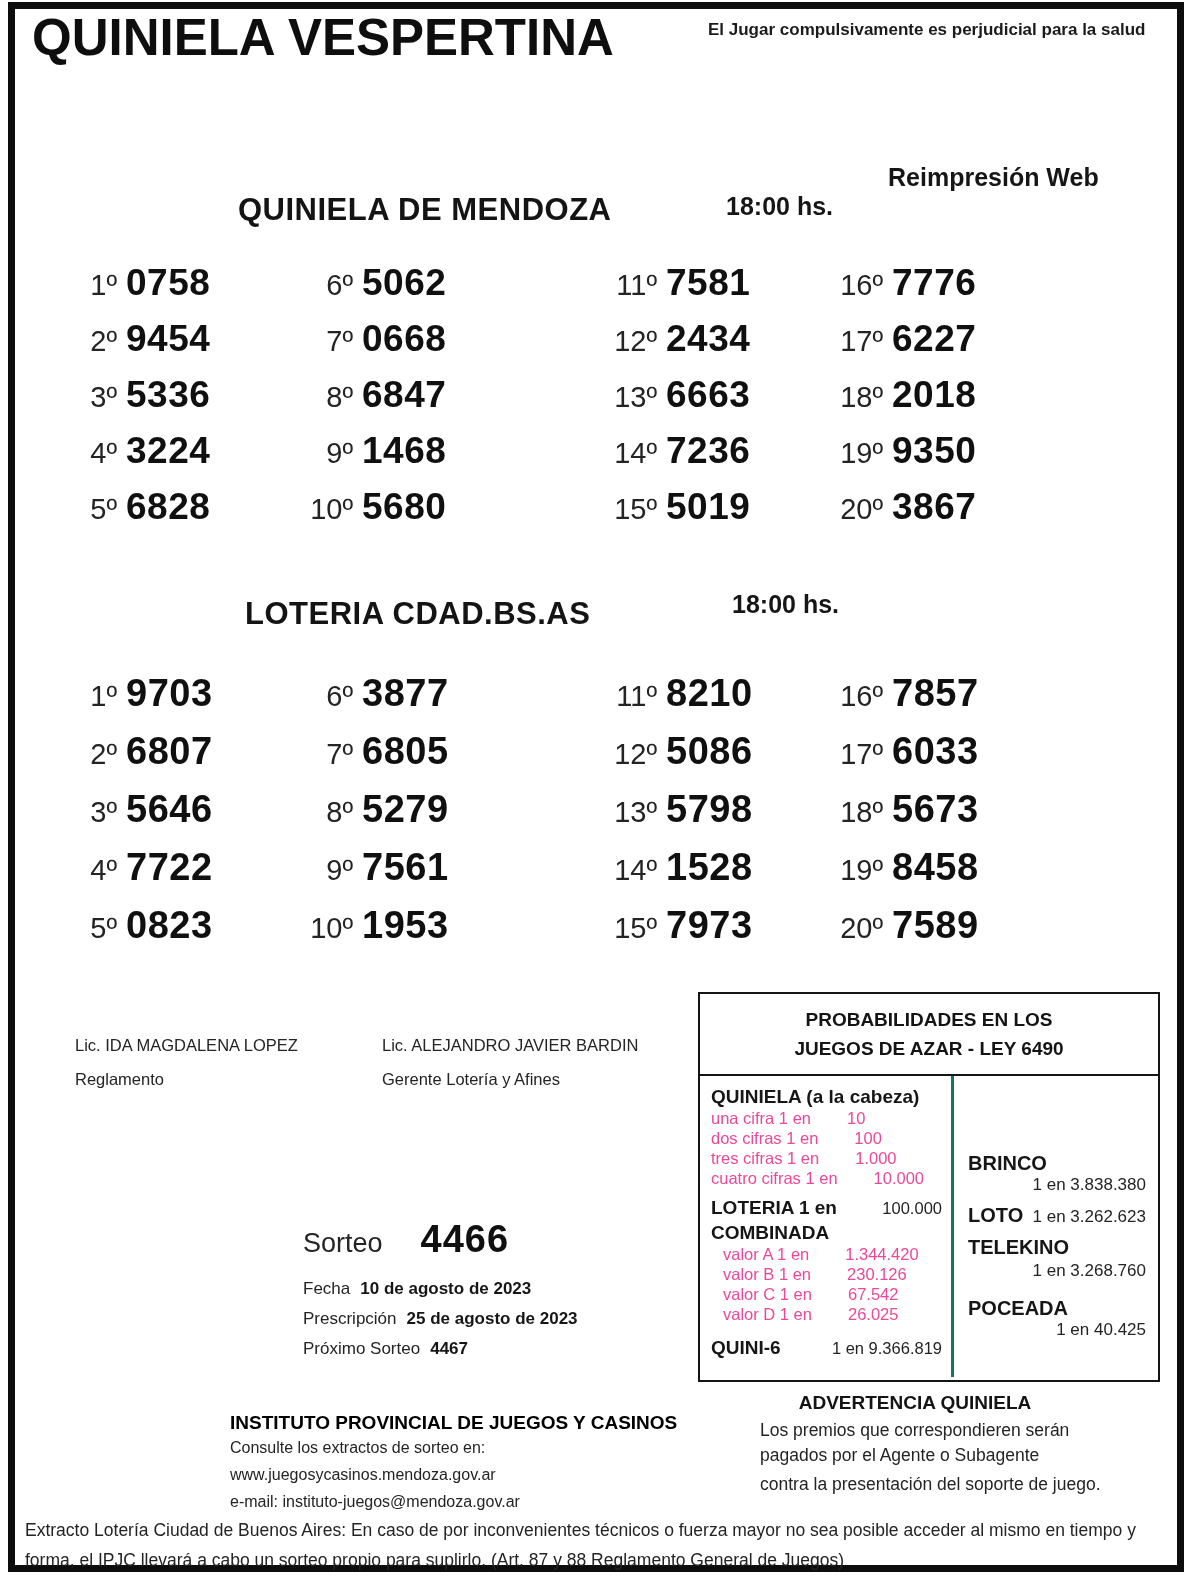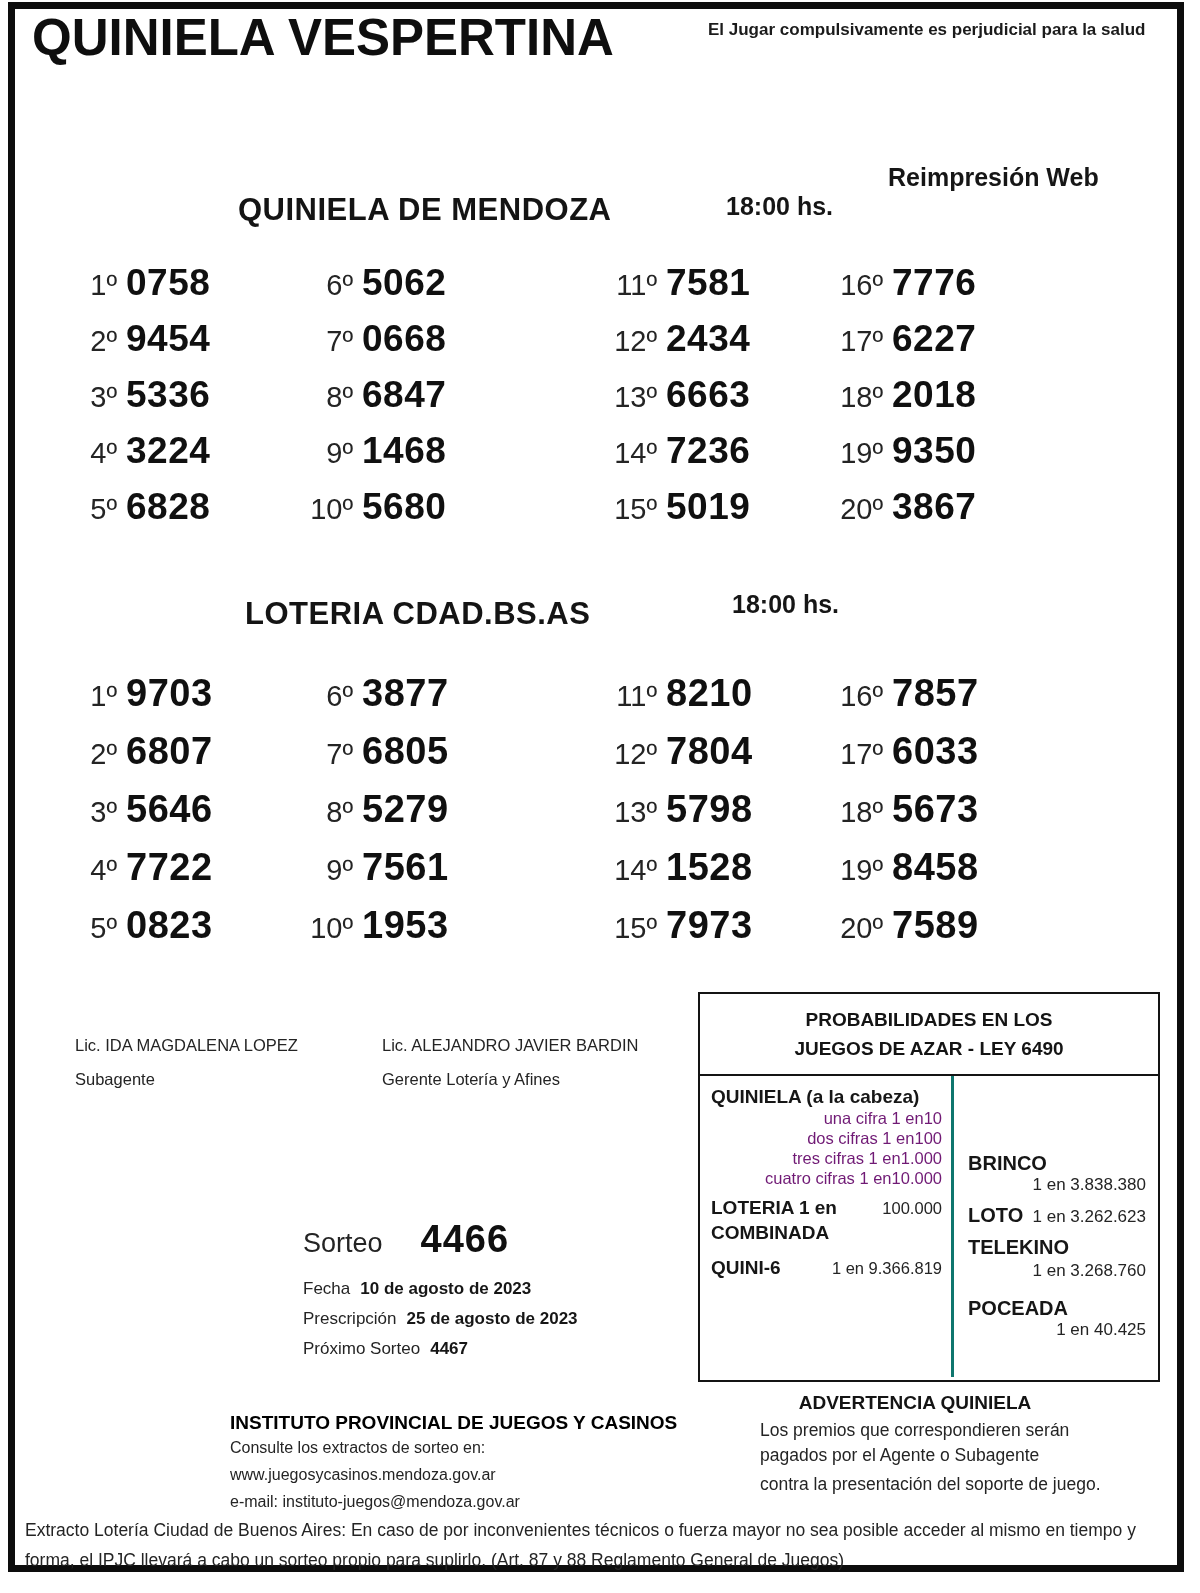--- a/index.html
+++ b/index.html
@@ -62,21 +62,21 @@
     text-align:center;font-weight:bold;font-size:19px;line-height:1.5;
     padding:12px 0 11px;border-bottom:2px solid #141414;color:#141414;
   }
   .prob-body{display:flex;height:calc(100% - 85px);}
   .prob-left{
     width:254px;flex:none;border-right:3px solid #0f766e;
     box-sizing:border-box;padding:9px 9px 6px 11px;
   }
   .prob-right{flex:1;box-sizing:border-box;padding:76px 12px 0 14px;}
   .psec-title{font-size:19px;font-weight:bold;color:#161616;line-height:23px;white-space:nowrap;}
-  .prow{display:flex;justify-content:flex-end;font-size:16.5px;line-height:20px;color:#701a75;}
+  .prow{display:flex;justify-content:flex-start;font-size:16.5px;line-height:20px;color:#ec4899;gap:36px;}
   .prow .pl{white-space:nowrap;}
   .prow .pv{text-align:right;}
   .prow.indent{padding-left:12px;}
   .prow-strong{display:flex;justify-content:space-between;align-items:baseline;margin-top:9px;}
   .prow-strong .pl{font-size:19px;font-weight:bold;color:#161616;white-space:nowrap;}
   .prow-strong .pv{font-size:16.5px;color:#242424;}
   .mt2{margin-top:2px;}
   .game{display:flex;flex-wrap:wrap;align-items:baseline;margin-bottom:9px;}
   .gname{font-size:20px;font-weight:bold;color:#161616;white-space:nowrap;}
   .gval{margin-left:auto;font-size:17px;color:#242424;white-space:nowrap;}
@@ -274,21 +274,21 @@
         <span class="num">1953</span>
       </div>
 
       <div class="cell">
         <span class="pos">11º</span>
         <span class="num">8210</span>
       </div>
 
       <div class="cell">
         <span class="pos">12º</span>
-        <span class="num">7804</span>
+        <span class="num">5086</span>
       </div>
 
       <div class="cell">
         <span class="pos">13º</span>
         <span class="num">5798</span>
       </div>
 
       <div class="cell">
         <span class="pos">14º</span>
         <span class="num">1528</span>
@@ -319,21 +319,21 @@
         <span class="num">8458</span>
       </div>
 
       <div class="cell">
         <span class="pos">20º</span>
         <span class="num">7589</span>
       </div>
     </div>
 
   <div class="abs official-name on1">Lic. IDA MAGDALENA LOPEZ</div>
-  <div class="abs official-role or1">Subagente</div>
+  <div class="abs official-role or1">Reglamento</div>
   <div class="abs official-name on2">Lic. ALEJANDRO JAVIER BARDIN</div>
   <div class="abs official-role or2">Gerente Lotería y Afines</div>
 
   <div class="abs prob-box">
     <div class="prob-header">
       <div>PROBABILIDADES EN LOS</div>
       <div>JUEGOS DE AZAR - LEY 6490</div>
     </div>
     <div class="prob-body">
       <div class="prob-left">
@@ -358,20 +358,42 @@
             <div class="prow">
               <span class="pl">cuatro cifras 1 en</span>
               <span class="pv">10.000</span>
             </div>
           </div>
         <div class="prow-strong">
           <span class="pl">LOTERIA  1 en</span>
           <span class="pv">100.000</span>
         </div>
         <div class="psec-title mt2">COMBINADA</div>
+        <div>
+
+            <div class="prow indent">
+              <span class="pl">valor A 1 en</span>
+              <span class="pv">1.344.420</span>
+            </div>
+
+            <div class="prow indent">
+              <span class="pl">valor B 1 en</span>
+              <span class="pv">230.126</span>
+            </div>
+
+            <div class="prow indent">
+              <span class="pl">valor C 1 en</span>
+              <span class="pv">67.542</span>
+            </div>
+
+            <div class="prow indent">
+              <span class="pl">valor D 1 en</span>
+              <span class="pv">26.025</span>
+            </div>
+          </div>
         <div class="prow-strong" style="margin-top:13px;">
           <span class="pl">QUINI-6</span>
           <span class="pv">1 en  9.366.819</span>
         </div>
       </div>
       <div class="prob-right">
 
           <div class="game">
             <span class="gname">BRINCO</span>
             <span class="gval">1 en 3.838.380</span>

